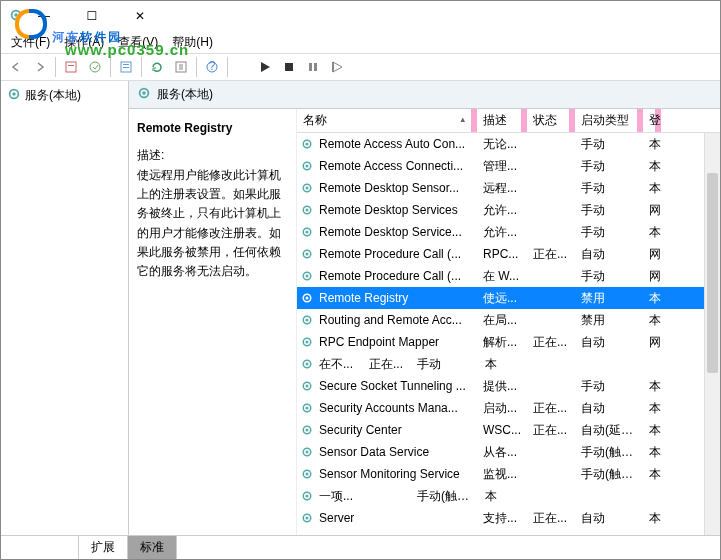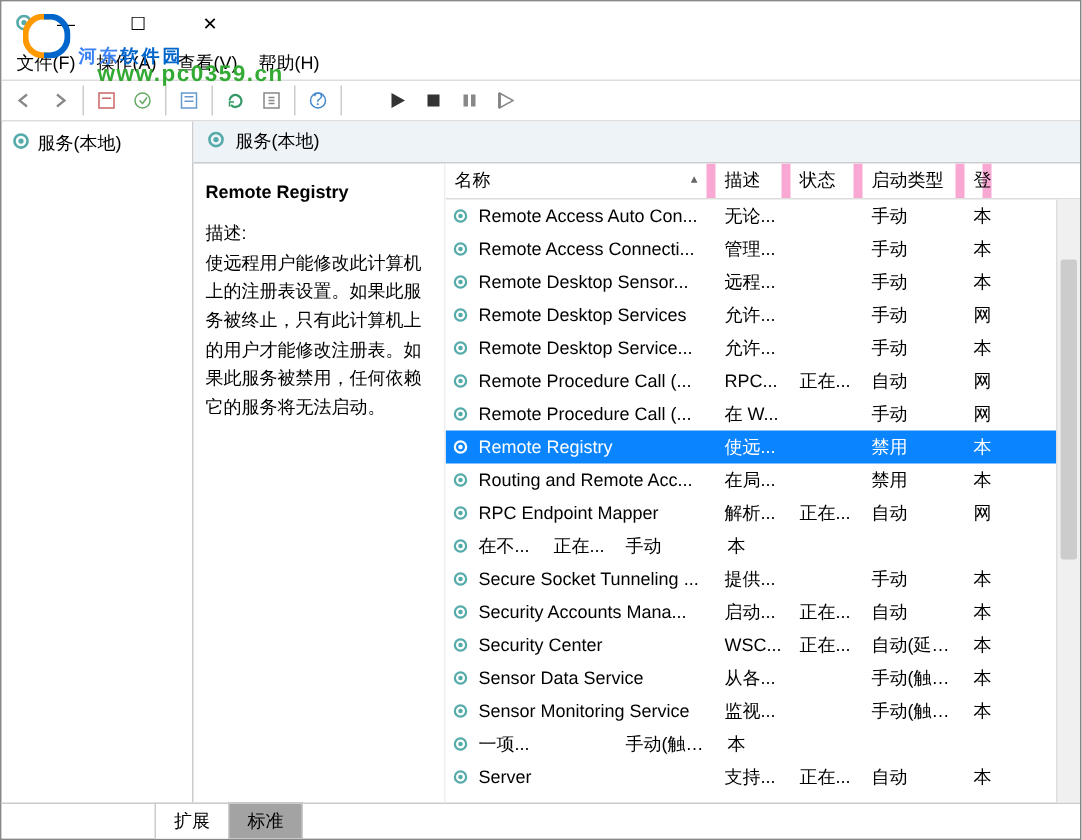--- a/index.html
+++ b/index.html
@@ -40,21 +40,21 @@
 .col-stat{width:48px}
 .col-start{width:68px}
 .col-last{width:18px}
 .sort-arrow{position:absolute;right:6px;top:5px;font-size:9px;color:#666}
 .listbody{overflow-y:auto;height:calc(100% - 24px)}
 .row{display:flex;height:22px;align-items:center;cursor:default}
 .row.sel{background:#0a84ff;color:#fff}
 .row .cell{padding:0 6px;overflow:hidden;white-space:nowrap;text-overflow:ellipsis}
 .row .cicon{width:16px;display:flex;align-items:center;justify-content:center;padding-left:4px}
 .gearicon{width:14px;height:14px;display:inline-block}
-.tabs{height:24px;display:flex;align-items:flex-end;padding-left:102px;border-top:1px solid #ccc;background:#fff}
+.tabs{height:24px;display:flex;align-items:flex-end;padding-left:77px;border-top:1px solid #ccc;background:#fff}
 .tab{padding:3px 12px;border:1px solid #ccc;border-bottom:none;margin-right:-1px;background:#fff;cursor:default;font-size:12px}
 .tab.active{background:#fff;border-bottom:1px solid #fff;margin-bottom:-1px}
 .tab.inactive{background:#a3a3a3}
 .scrollbar-v{position:absolute;right:0;top:24px;bottom:0;width:16px;background:#f0f0f0;border-left:1px solid #ddd}
 .scrollbar-v .thumb{position:absolute;left:2px;right:2px;top:40px;height:200px;background:#ccc;border-radius:2px}
 </style>
 </head>
 <body>
 
 <div class="watermark">

